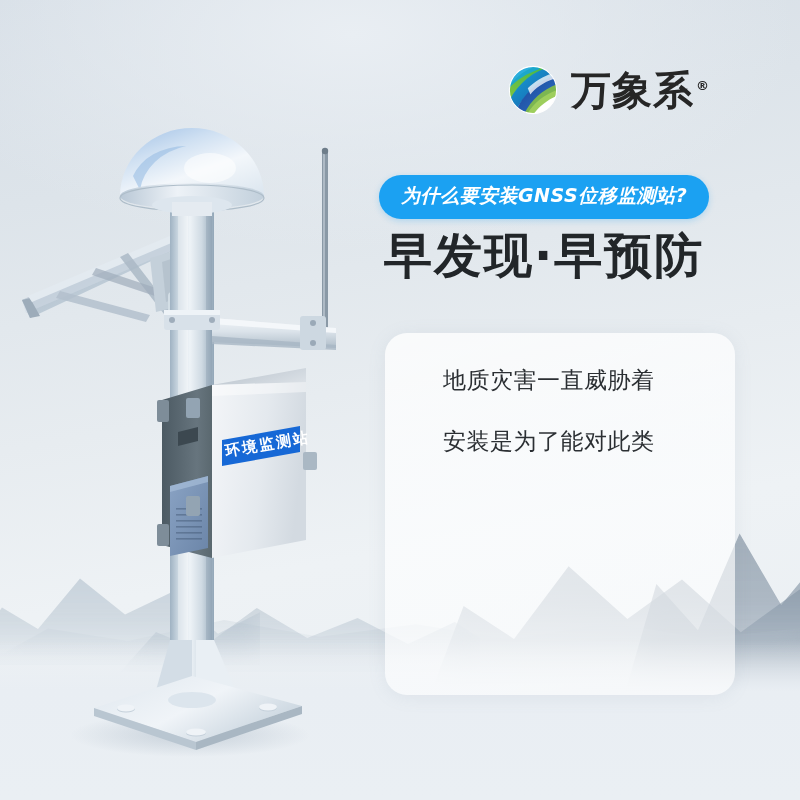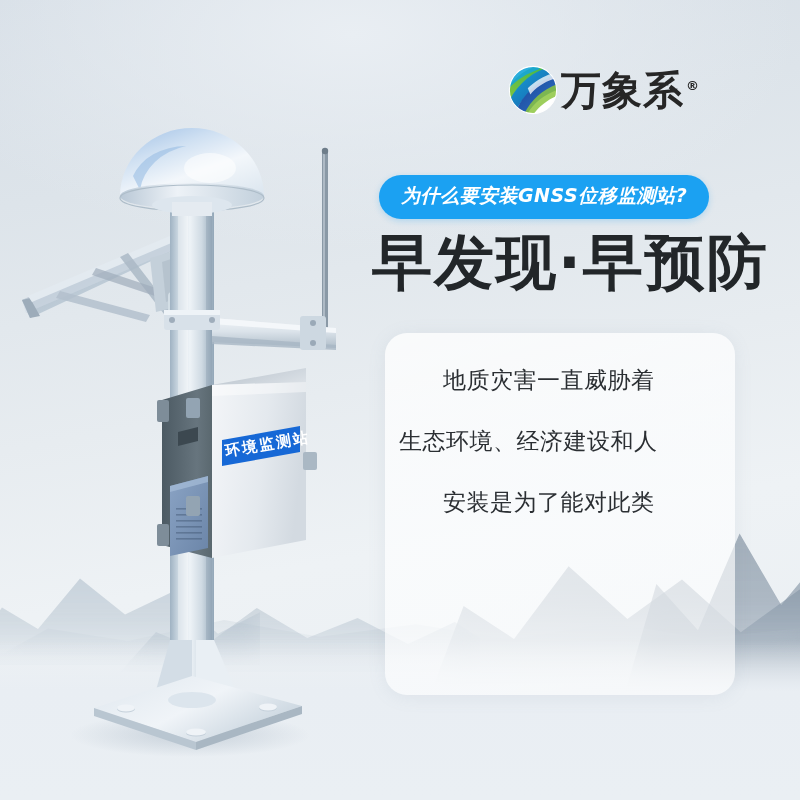--- a/index.html
+++ b/index.html
@@ -67,21 +67,21 @@
   }
 
   
   #device { position:absolute; left:0; top:0; width:420px; height:800px; }
 
   
   .content { position:absolute; left:360px; top:0; width:440px; height:800px; }
 
   .brand {
     position:absolute; left:145px; top:62px;
-    display:flex; align-items:center; 
+    display:flex; align-items:center; gap:10px;
   }
   .brand-mark { width:56px; height:56px; display:block; }
   .brand-name {
     font-size:40px; font-weight:bold; color:#262626;
     letter-spacing:1px; line-height:1;
     font-family:"DejaVu Sans","Liberation Sans",sans-serif;
     position:relative;
   }
   .brand-tm {
     font-size:13px; vertical-align:super; font-weight:bold;
@@ -96,22 +96,22 @@
     padding:8px 22px 10px 22px;
     border-radius:22px;
     letter-spacing:.5px;
     white-space:nowrap;
     font-family:"DejaVu Sans","Liberation Sans",sans-serif;
     box-shadow:0 2px 6px rgba(27,161,242,.25);
     font-style:italic;
   }
 
   .headline {
-    position:absolute; left:12px; top:228px;
-    font-size:60px; font-weight:bold; color:#222629;
+    position:absolute; left:24px; top:228px;
+    font-size:48px; font-weight:bold; color:#222629;
     letter-spacing:2px; white-space:nowrap; line-height:1.15;
     font-family:"DejaVu Sans","Liberation Sans",sans-serif;
   }
 
   .panel {
     position:absolute; left:25px; top:333px;
     width:350px; height:362px;
     border-radius:22px;
     background:linear-gradient(160deg,rgba(255,255,255,.78) 0%,rgba(253,254,255,.72) 45%,rgba(255,255,255,.58) 100%);
     box-shadow:0 2px 18px rgba(120,140,160,.10);
@@ -361,19 +361,18 @@
       </div>
     </div>
 
     <div class="badge">为什么要安装GNSS位移监测站?</div>
 
     <div class="headline">早发现·早预防</div>
 
     <div class="panel">
       <div class="panel-body">
         <div class="panel-line indent">地质灾害一直威胁着</div>
-        <div class="panel-line">生态环境、经济建设和人</div>
         <div class="panel-line indent">安装是为了能对此类</div>
       </div>
     </div>
 
   </div>
 </div>
 
 </body></html>

